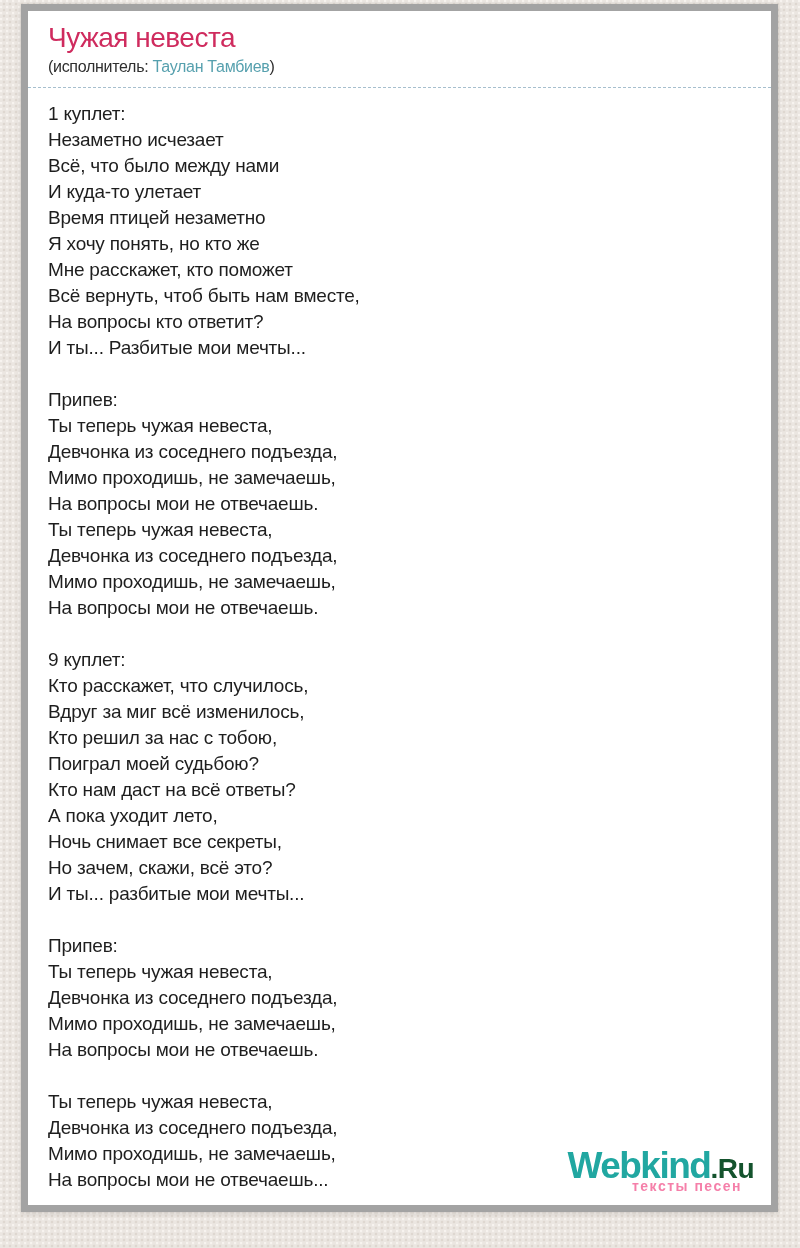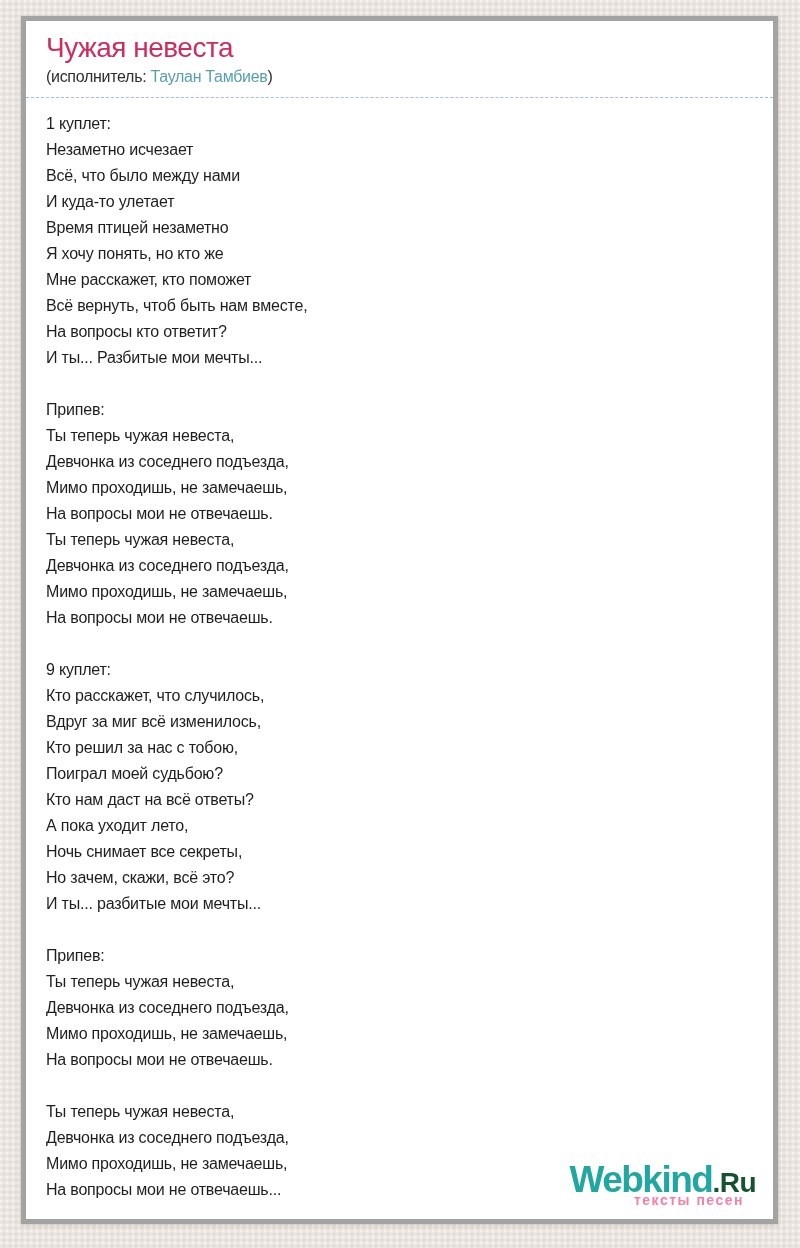--- a/index.html
+++ b/index.html
@@ -13,26 +13,26 @@
     font-family: "Liberation Sans", "DejaVu Sans", sans-serif;
     background-color: #ebe6e1;
     background-image:
       radial-gradient(circle at 1px 1px, #f7f3ef 1px, transparent 1.7px),
       radial-gradient(circle at 4px 4px, #ded7d0 1px, transparent 1.7px);
     background-size: 6px 6px;
   }
   .card {
     position: absolute;
     left: 21px;
-    top: 16px;
+    top: 4px;
     width: 757px;
     height: 1208px;
     box-sizing: border-box;
     background: #ffffff;
-    border: 5px solid #a3a3a3;
+    border: 7px solid #a3a3a3;
     box-shadow: 0 1px 4px rgba(110, 100, 90, 0.30);
   }
   .header {
     padding: 11px 20px 9px 20px;
     border-bottom: 1px dashed #a6bfce;
   }
   .song-title {
     margin: 0;
     font-size: 28px;
     line-height: 32px;
@@ -47,21 +47,21 @@
     color: #2e2e2e;
     letter-spacing: -0.3px;
   }
   .artist-link {
     color: #56a0ae;
     text-decoration: none;
     cursor: pointer;
   }
   .lyrics {
     padding: 13px 20px 0 20px;
-    font-size: 16px;
+    font-size: 19px;
     line-height: 26px;
     color: #1e1e1e;
     letter-spacing: -0.2px;
   }
   .stanza {
     white-space: pre-line;
     margin: 0 0 26px 0;
   }
   .logo {
     position: absolute;

